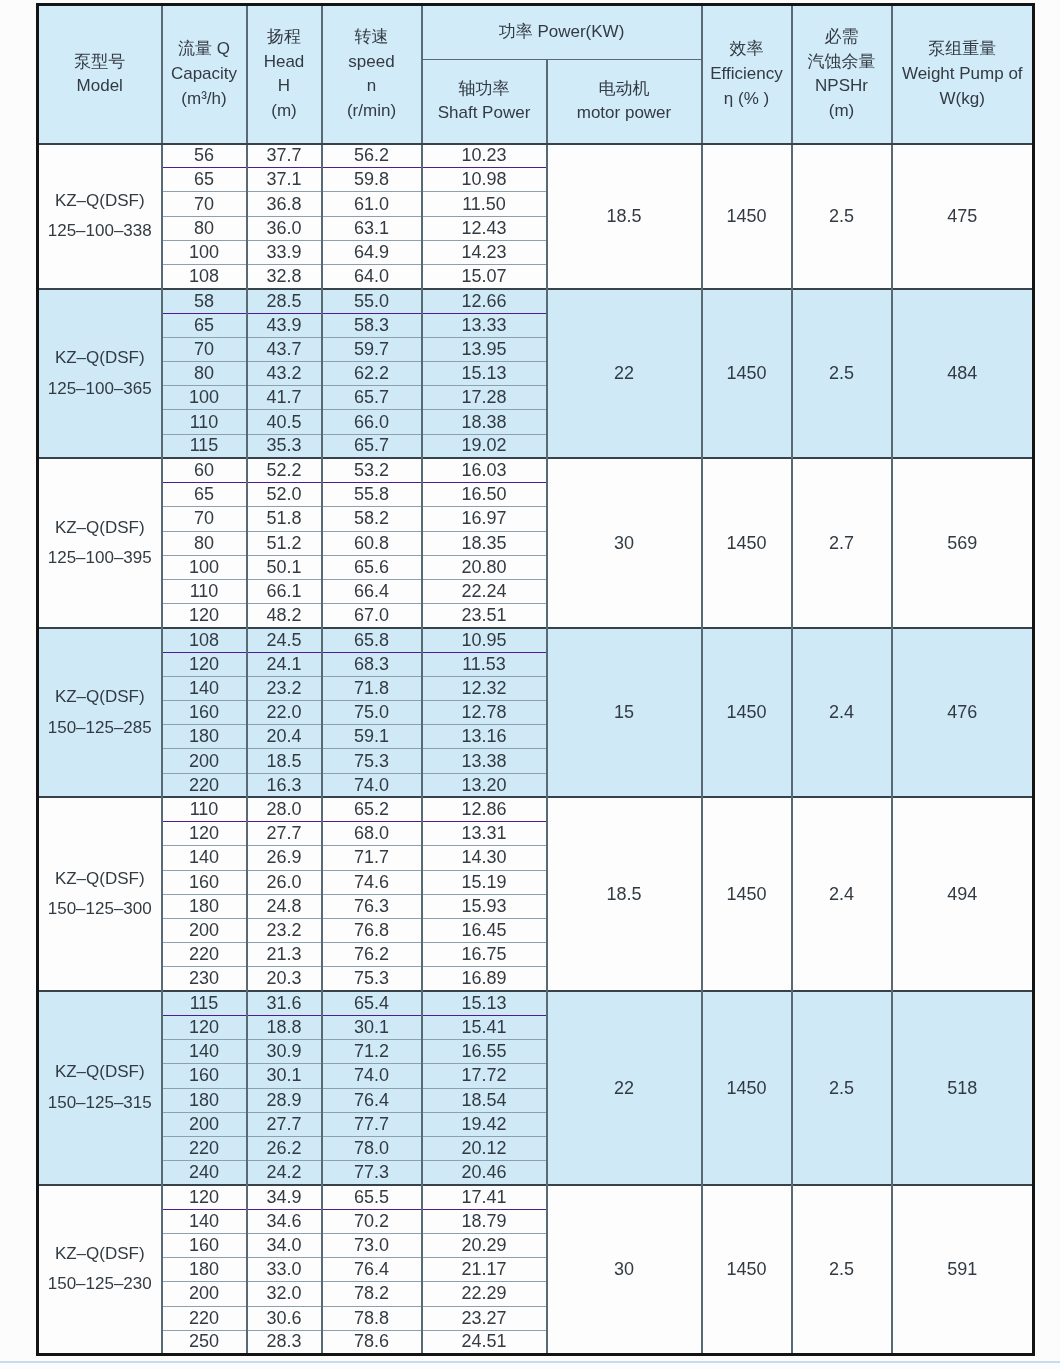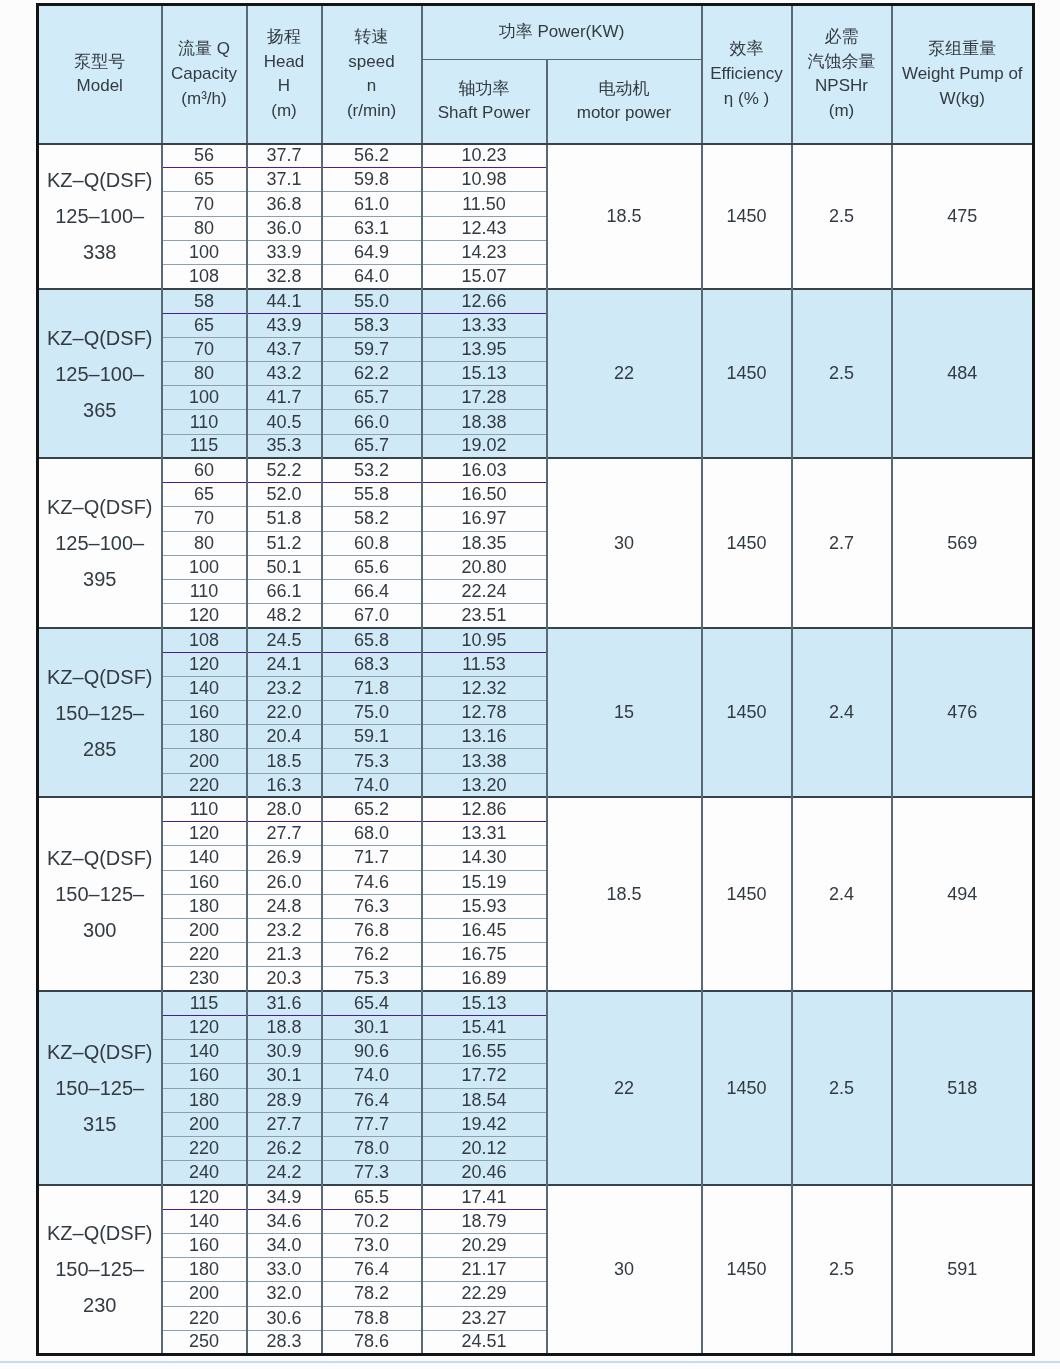--- a/index.html
+++ b/index.html
@@ -23,21 +23,21 @@
   thead tr.h-top{height:55px;}
   thead tr.h-sub{height:84px;}
   th.th-power{border-bottom:1px solid #5a6a75;text-align:center;}
   tbody tr{height:24.22px;}
   tbody td{font-size:18px;}
   tbody tr.group-start td{border-top:2px solid #37424b;}
   tbody tr + tr td{border-top:1px solid #8ca0ad;}
   tbody tr.group-start + tr td{border-top:1px solid #4c1d95;}
   .band-white td{background:#fdfdfd;}
   .band-blue td{background:#cfe9f7;}
-  td.model-cell{font-size:20px;text-align:center;}
+  td.model-cell{font-size:17px;text-align:center;}
   .model-line{line-height:1.8;}
   .h-line{display:block;}
   .bottom-rule{
     position:absolute;left:0;top:1361px;width:1060px;height:2px;
     background:#c3ddee;
   }
 </style>
 </head>
 <body>
 
@@ -152,21 +152,21 @@
           <td class="num">32.8</td>
           <td class="num">64.0</td>
           <td class="num">15.07</td>
         </tr>
         <tr class="band-blue group-start">
           <td class="model-cell" rowspan="7">
             <div class="model-line">KZ–Q(DSF)</div>
             <div class="model-line">125–100–365</div>
           </td>
           <td class="num">58</td>
-          <td class="num">44.1</td>
+          <td class="num">28.5</td>
           <td class="num">55.0</td>
           <td class="num">12.66</td>
           <td class="num merged" rowspan="7">22</td>
           <td class="num merged" rowspan="7">1450</td>
           <td class="num merged" rowspan="7">2.5</td>
           <td class="num merged" rowspan="7">484</td>
         </tr>
         <tr class="band-blue">
           <td class="num">65</td>
           <td class="num">43.9</td>
@@ -375,21 +375,21 @@
         </tr>
         <tr class="band-blue">
           <td class="num">120</td>
           <td class="num">18.8</td>
           <td class="num">30.1</td>
           <td class="num">15.41</td>
         </tr>
         <tr class="band-blue">
           <td class="num">140</td>
           <td class="num">30.9</td>
-          <td class="num">90.6</td>
+          <td class="num">71.2</td>
           <td class="num">16.55</td>
         </tr>
         <tr class="band-blue">
           <td class="num">160</td>
           <td class="num">30.1</td>
           <td class="num">74.0</td>
           <td class="num">17.72</td>
         </tr>
         <tr class="band-blue">
           <td class="num">180</td>

